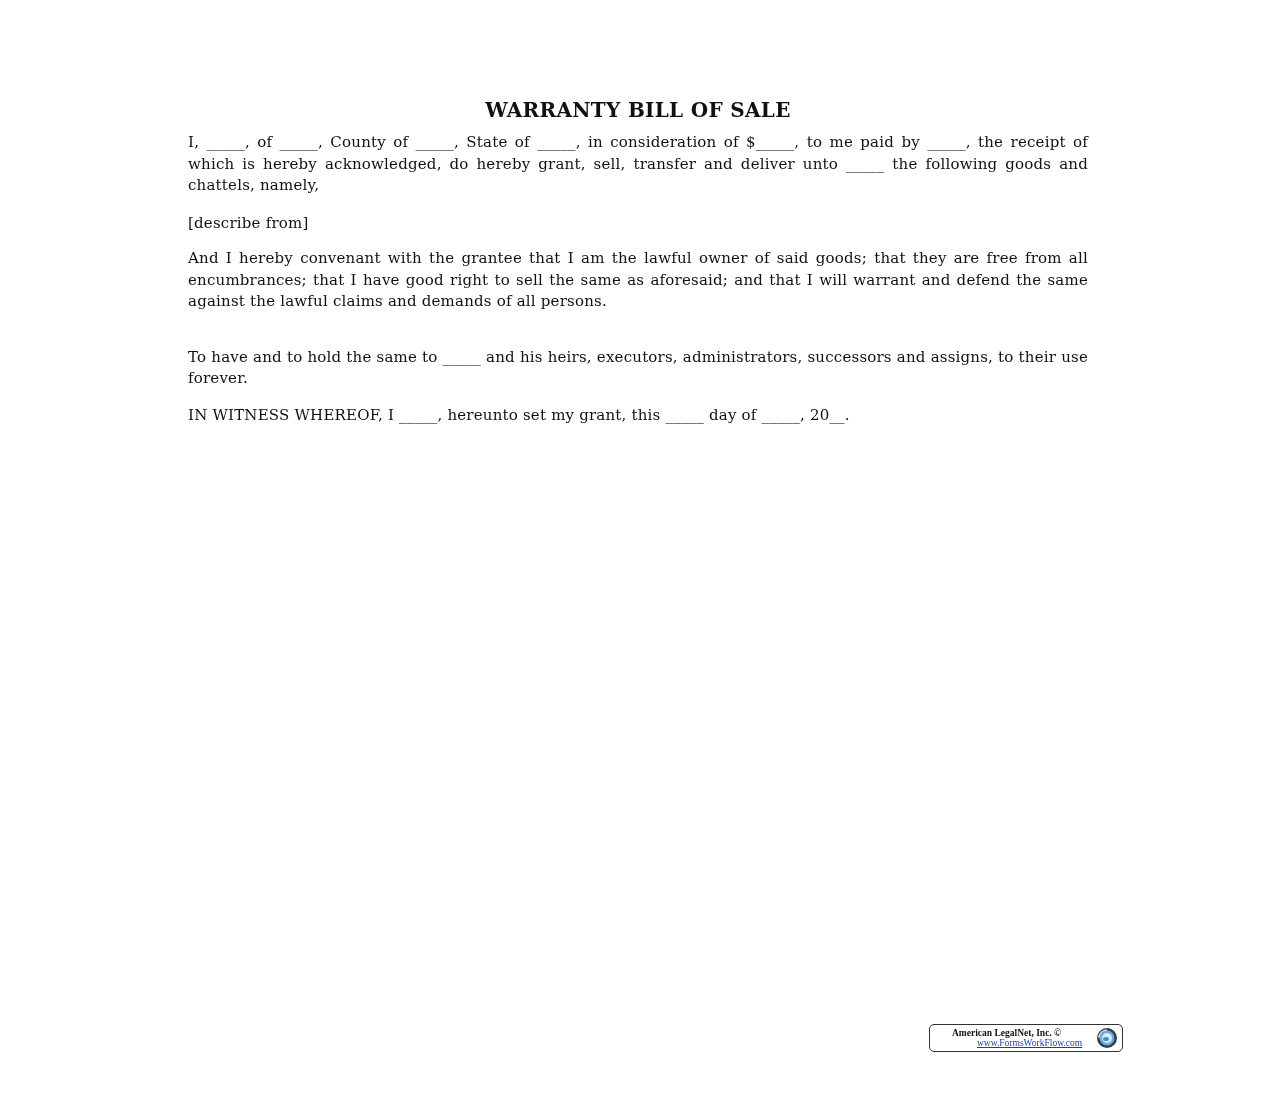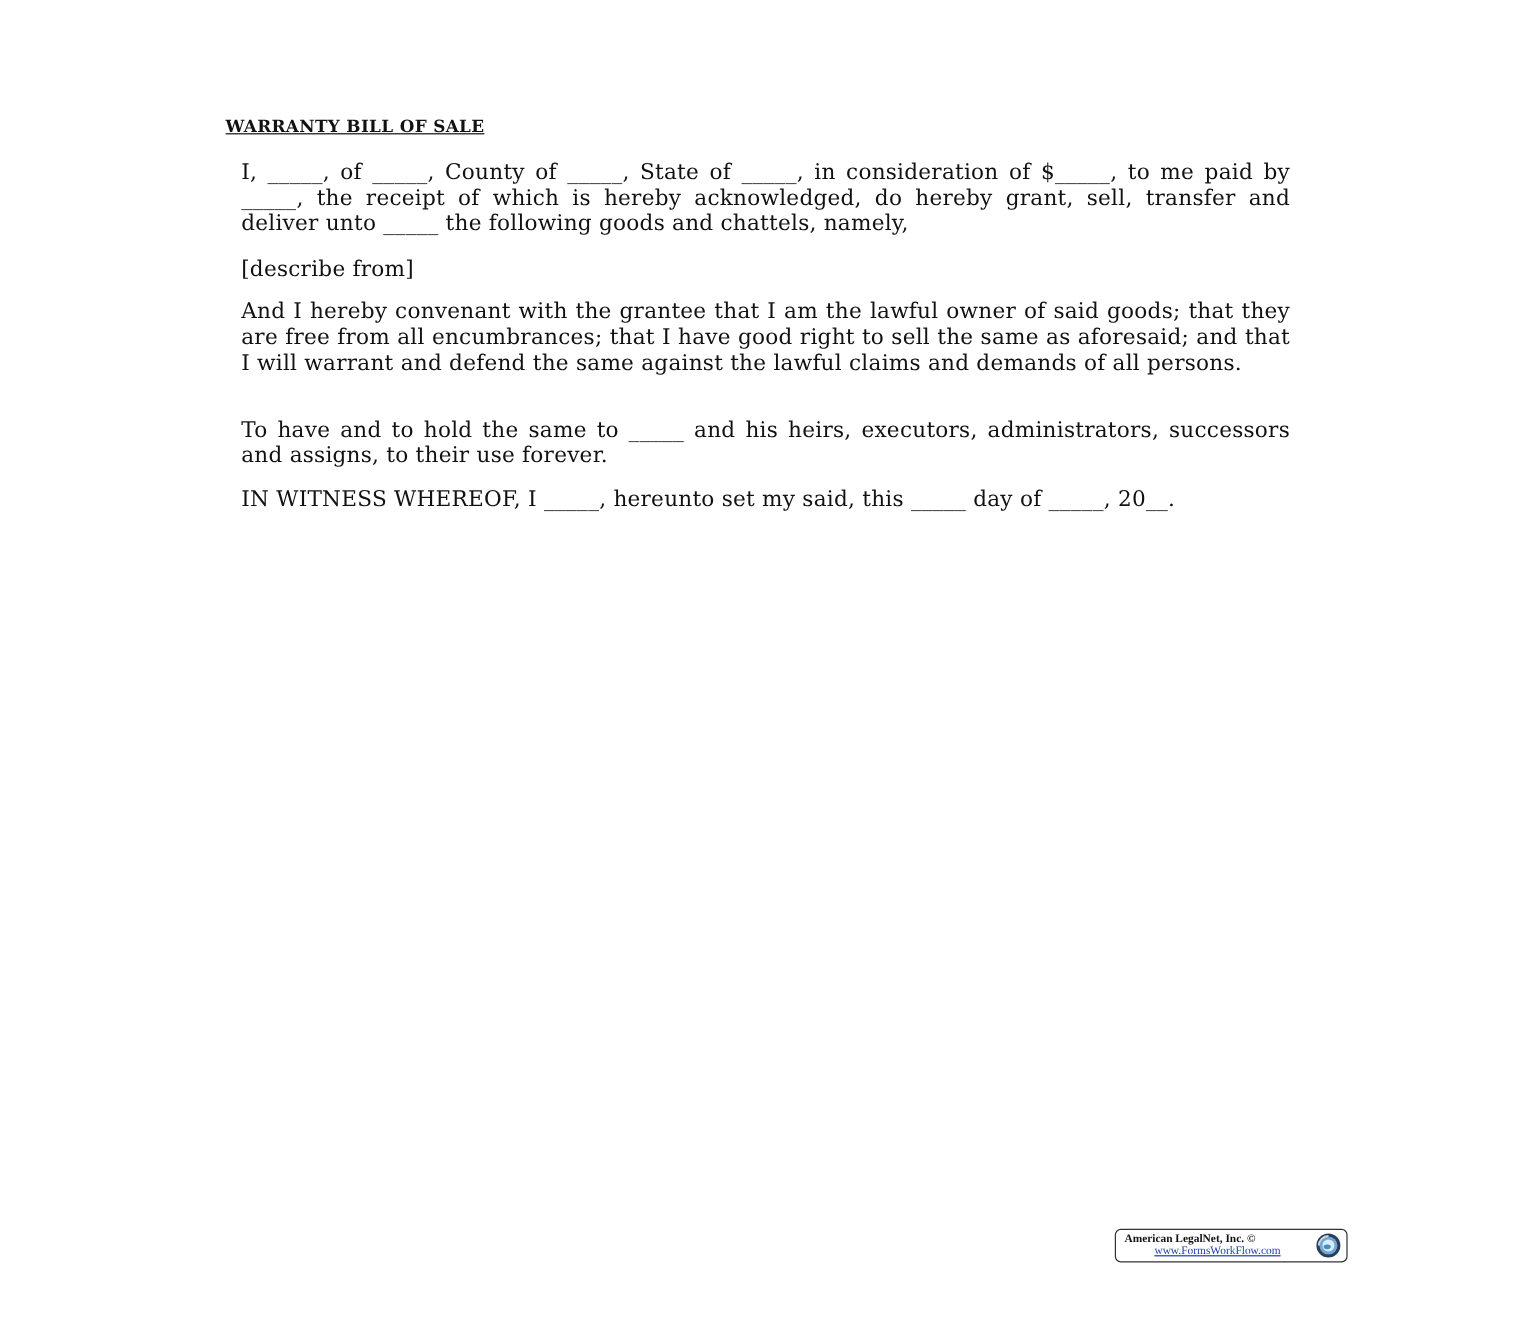--- a/index.html
+++ b/index.html
@@ -15,53 +15,53 @@
     font-family: "DejaVu Serif", "Liberation Serif", serif;
     color: #111111;
   }
   .page {
     position: absolute;
     left: 188px;
     top: 98px;
     width: 900px;
   }
   .title {
+    text-align: center;
     font-weight: bold;
-    font-size: 14px;
+    font-size: 20px;
     letter-spacing: 0.3px;
     margin: 0 0 12px 0;
     height: 22px;
-    text-decoration: underline;
   }
   .para {
-    font-size: 18px;
+    font-size: 15px;
     line-height: 21.5px;
     text-align: justify;
     text-align-last: left;
-    margin: 13px;
+    margin: 0;
     letter-spacing: 0.2px;
   }
   .p1 { margin-bottom: 16px; }
   .p2 { margin-bottom: 14px; }
   .p3 { margin-bottom: 15px; }
   .p4 { margin-bottom: 34px; }
   .p5 { }
   .badge {
     position: absolute;
     left: 929px;
     top: 1024px;
     width: 194px;
     height: 28px;
     border: 1.5px solid #333;
     border-radius: 5px;
     background: #fff;
     box-sizing: border-box;
     display: flex;
     align-items: center;
-    padding-left: 7px;
+    padding-left: 22px;
   }
   .badge-text {
     display: flex;
     flex-direction: column;
     line-height: 10px;
     font-family: "Liberation Serif", serif;
   }
   .badge-company {
     font-size: 9.5px;
     font-weight: bold;
@@ -83,21 +83,21 @@
 </style>
 </head>
 <body>
 
 <div class="page">
   <div class="title">WARRANTY BILL OF SALE</div>
   <p class="para p1">I, _____, of _____, County of _____, State of _____, in consideration of $_____, to me paid by _____, the receipt of which is hereby acknowledged, do hereby grant, sell, transfer and deliver unto _____ the following goods and chattels, namely,</p>
   <p class="para p2">[describe from]</p>
   <p class="para p4">And I hereby convenant with the grantee that I am the lawful owner of said goods; that they are free from all encumbrances; that I have good right to sell the same as aforesaid; and that I will warrant and defend the same against the lawful claims and demands of all persons.</p>
   <p class="para p3">To have and to hold the same to _____ and his heirs, executors, administrators, successors and assigns, to their use forever.</p>
-  <p class="para p5">IN WITNESS WHEREOF, I _____, hereunto set my said, this _____ day of _____, 20__.</p>
+  <p class="para p5">IN WITNESS WHEREOF, I _____, hereunto set my grant, this _____ day of _____, 20__.</p>
 </div>
 
 <div class="badge">
   <div class="badge-text">
     <span class="badge-company">American LegalNet, Inc. ©</span>
     <span class="badge-url">www.FormsWorkFlow.com</span>
   </div>
   <svg class="badge-logo" viewBox="0 0 22 22">
     <circle cx="11" cy="11" r="10" fill="#2c3e55"></circle>
     <circle cx="11" cy="11" r="7.5" fill="#6fa8d6"></circle>

